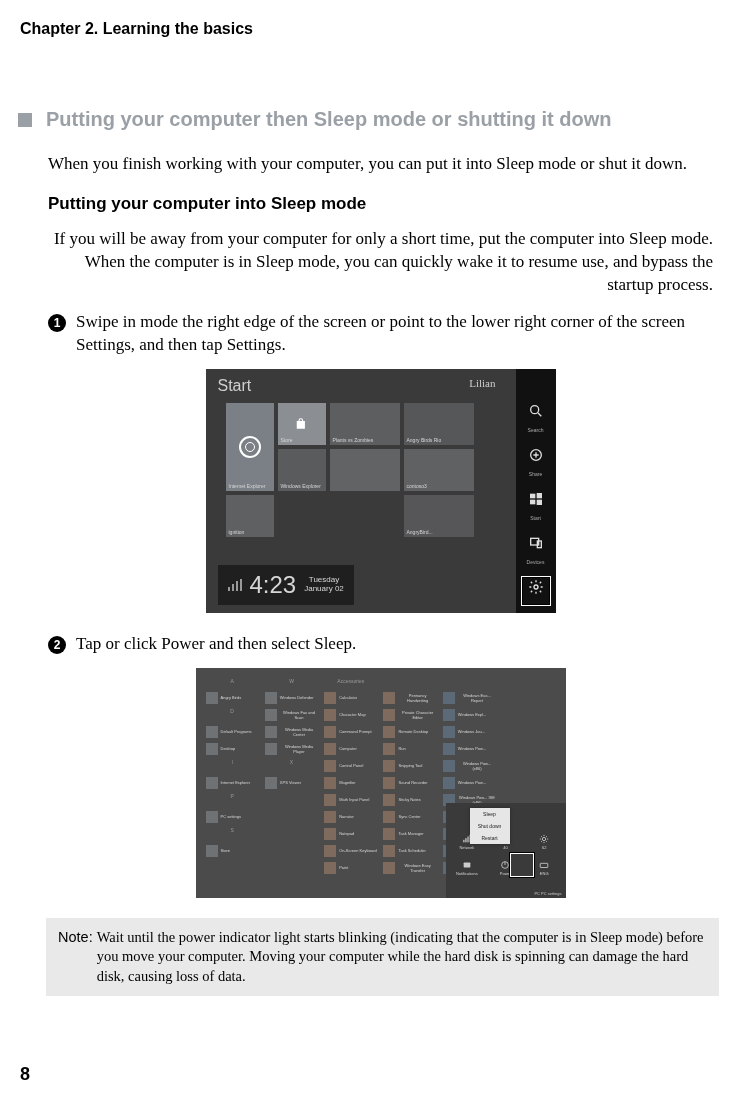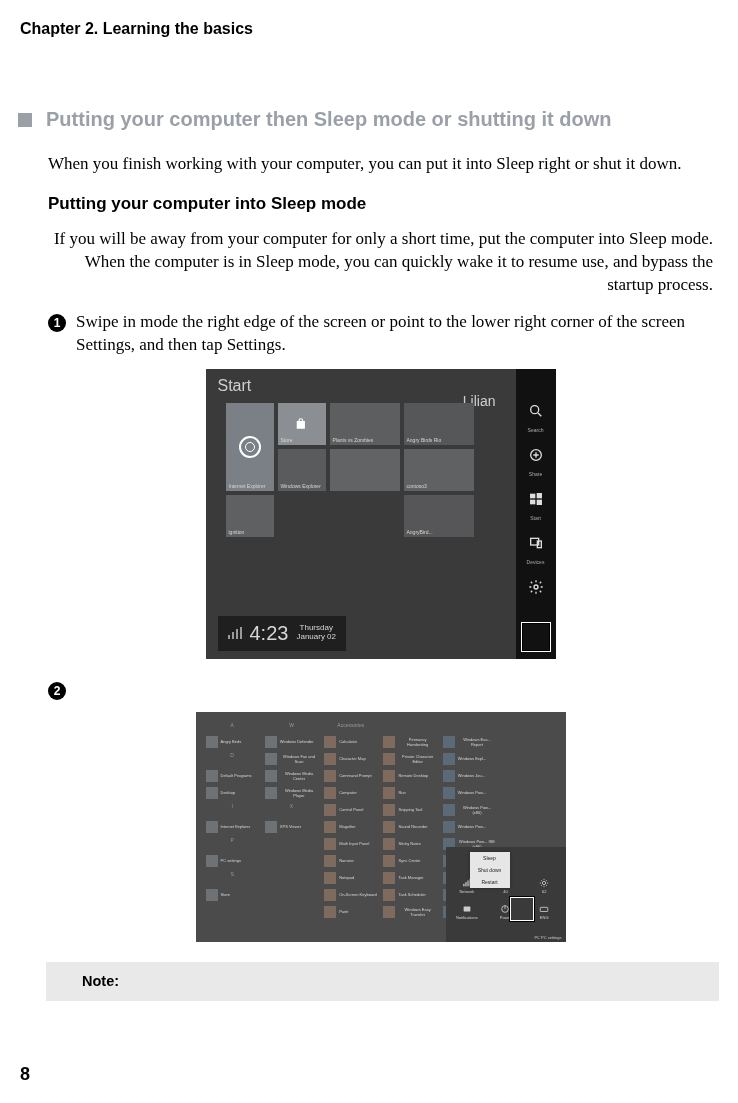--- a/index.html
+++ b/index.html
@@ -87,42 +87,42 @@
     .step-text b {
       font-weight: normal;
     }
     .fig-wrap {
       text-align: center;
       margin: 8px 0 20px;
     }
     
     .fig1 {
       width: 350px;
-      height: 290px;
+      height: 244px;
       margin: 0 auto;
       position: relative;
       background: #3a3a3a;
       overflow: hidden;
     }
     .fig1-start-label {
       position: absolute;
       top: 8px;
       left: 12px;
       color: #cfcfcf;
       font-family: 'Segoe UI', Arial, sans-serif;
       font-size: 16px;
       font-weight: 300;
     }
     .fig1-user {
       position: absolute;
-      top: 24px;
+      top: 8px;
       right: 60px;
       color: #cfcfcf;
-      font-family: Liberation Sans, sans-serif;
-      font-size: 14px;
+      font-family: Liberation Serif, serif;
+      font-size: 11px;
     }
     .fig1-tiles {
       position: absolute;
       top: 34px;
       left: 20px;
       width: 270px;
       height: 130px;
       display: grid;
       grid-template-columns: 48px 48px 70px 70px;
       grid-template-rows: 42px 42px 42px;
@@ -181,21 +181,21 @@
       font-family: 'Segoe UI Light', 'Segoe UI', Arial, sans-serif;
     }
     .clock-net {
       width: 14px; height: 12px;
       background: linear-gradient(to right, #999 2px, transparent 2px) 0 100%/3px 4px no-repeat,
                   linear-gradient(to right, #999 2px, transparent 2px) 4px 100%/3px 7px no-repeat,
                   linear-gradient(to right, #999 2px, transparent 2px) 8px 100%/3px 10px no-repeat,
                   linear-gradient(to right, #999 2px, transparent 2px) 12px 100%/3px 12px no-repeat;
     }
     .clock-time {
-      font-size: 20px;
+      font-size: 24px;
       font-weight: 300;
     }
     .clock-date {
       font-size: 8px;
       line-height: 1.1;
     }
     .charms-bar {
       position: absolute;
       right: 0; top: 0; bottom: 0;
       width: 40px;
@@ -334,25 +334,24 @@
     
     .note-box {
       background: #e9e9e9;
       padding: 10px 12px;
       font-size: 14.5px;
       line-height: 1.35;
       margin: 6px -6px 0 -2px;
       display: flex;
     }
     .note-label {
-      font-weight: bold;
+      font-weight: normal;
       font-family: Arial, Helvetica, sans-serif;
       white-space: nowrap;
       margin-right: 4px;
-      margin-left: 24px;
     }
     .page-num {
       position: absolute;
       bottom: 18px;
       left: 20px;
       font-family: Arial, Helvetica, sans-serif;
       font-weight: bold;
       font-size: 18px;
     }
   </style>
@@ -360,21 +359,21 @@
 <body>
 
 <div class="chapter-header">Chapter 2. Learning the basics</div>
 
 <div class="section-row">
   <div class="square-bullet"></div>
   <div class="section-title">Putting your computer then Sleep mode or shutting it down</div>
 </div>
 
 <div class="content">
-  <div class="para">When you finish working with your computer, you can put it into Sleep right or shut it down.</div>
+  <div class="para">When you finish working with your computer, you can put it into Sleep mode or shut it down.</div>
 
   <div class="subheading">Putting your computer into Sleep mode</div>
 
   <div class="multi-para">
     <span>If you will be away from your computer for only a short time, put the computer into Sleep mode.</span><br>
     <span>When the computer is in Sleep mode, you can quickly wake it to resume use, and bypass the startup process.</span>
   </div>
 
   <div class="step-row">
     <div class="step-badge">1</div>
@@ -418,21 +417,21 @@
         <div class="tile" style="visibility:hidden"></div>
         <div class="tile tile-ab2">
             <span class="lbl">AngryBird...</span>
           </div>
         <div class="tile tile-test2"></div>
       </div>
       <div class="fig1-clock">
         <div class="clock-net"></div>
         <div class="clock-time">4:23</div>
         <div class="clock-date">
-          <span>Thursday</span><br>
+          <span>Tuesday</span><br>
           <span>January 02</span>
         </div>
       </div>
       <div class="charms-bar">
         <div class="charm">
           <svg viewBox="0 0 24 24" fill="none" stroke="#ddd" stroke-width="2">
               <circle cx="10" cy="10" r="6"></circle>
               <line x1="15" y1="15" x2="20" y2="20"></line>
             </svg>
           <span class="charm-label">Search</span>
@@ -467,20 +466,23 @@
             </svg>
 
         </div>
       </div>
       <div class="settings-highlight"></div>
     </div>
   </div>
 
   <div class="step-row">
     <div class="step-badge">2</div>
+    <div class="step-text">
+      <span>Tap or click </span><b>Power</b><span> and then select  </span><b>Sleep</b><span>.</span>
+    </div>
   </div>
 
   <div class="fig-wrap">
     <div class="fig2">
       <div class="apps-grid" id="apps-grid" style="grid-template-rows: repeat(12, 1fr); grid-auto-flow: column;">
           <div class="app-hdr">A</div>
           <div class="app-item">
             <div class="app-icon"></div>
             <span>Angry Birds</span>
           </div>
@@ -736,16 +738,17 @@
         <div>Sleep</div>
         <div>Shut down</div>
         <div>Restart</div>
       </div>
       <div class="power-highlight"></div>
     </div>
   </div>
 
   <div class="note-box">
     <span class="note-label">Note:</span>
+    <span>Wait until the power indicator light starts blinking (indicating that the computer is in Sleep mode) before you move your computer. Moving your computer while the hard disk is spinning can damage the hard disk, causing loss of data.</span>
   </div>
 </div>
 
 <div class="page-num">8</div>
 
 </body></html>

